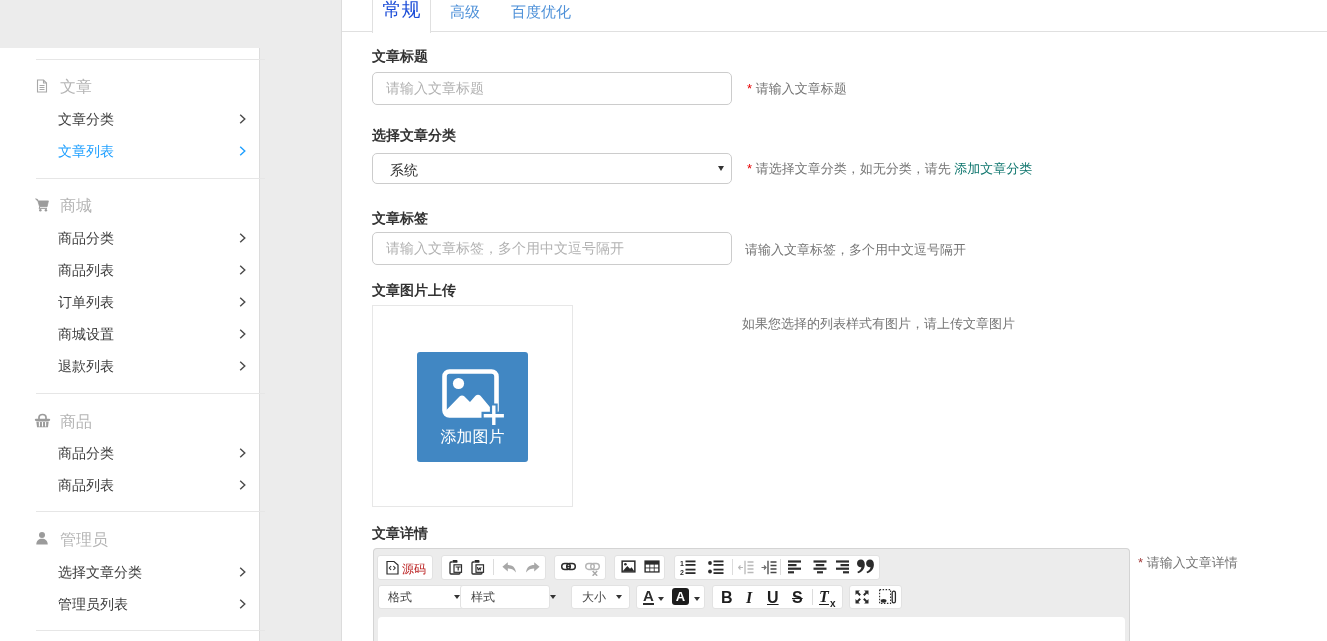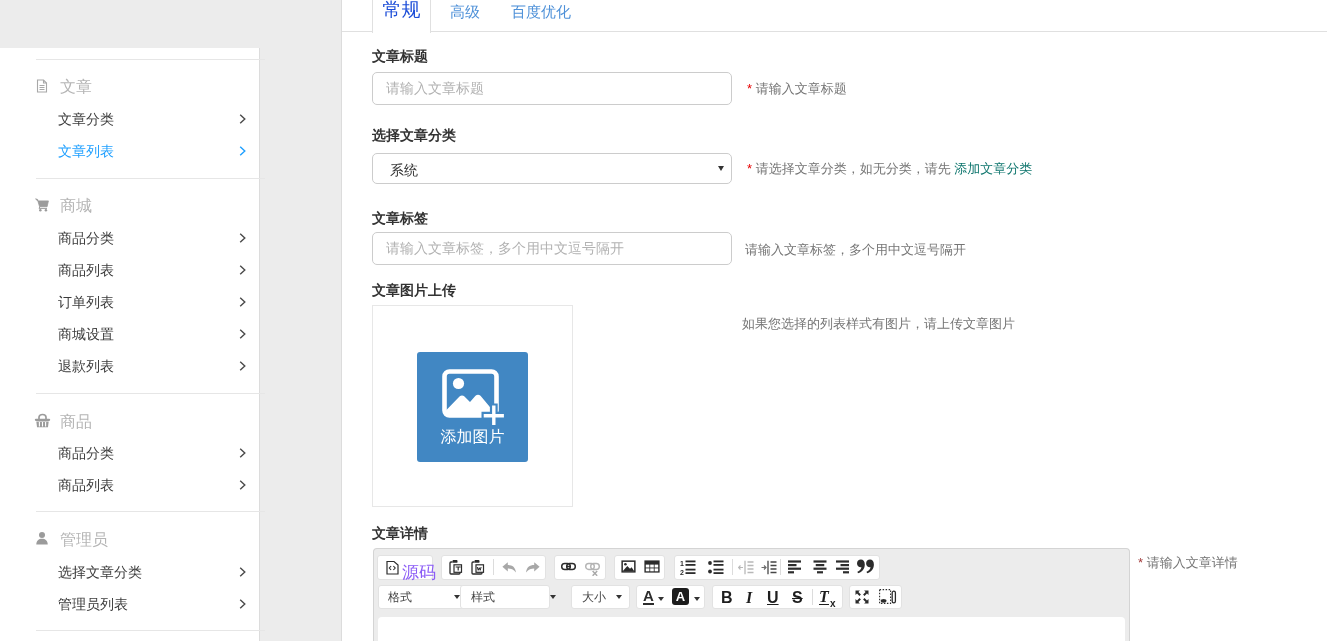--- a/index.html
+++ b/index.html
@@ -188,21 +188,21 @@
   <div class="tgroup" style="left:3px;top:6px;width:56px;height:25px;"></div>
   <div class="tgroup" style="left:67px;top:6px;width:105px;height:25px;"></div>
   <div class="tgroup" style="left:180px;top:6px;width:52px;height:25px;"></div>
   <div class="tgroup" style="left:240px;top:6px;width:51px;height:25px;"></div>
   <div class="tgroup" style="left:300px;top:6px;width:206px;height:25px;"></div>
 
   <svg class="ticon" style="left:12px;top:11px;" width="13" height="15" viewBox="0 0 13 15">
       <path d="M1 1.5 h7 L12 5 V14 H1 z" fill="none" stroke="#2c2c2c" stroke-width="1.2"></path>
       <path d="M5.1 6 L3.3 8 L5.1 10 M7.4 6 L9.2 8 L7.4 10" fill="none" stroke="#2c2c2c" stroke-width="1.1"></path>
     </svg>
-  <div class="abs" style="left:28px;top:12px;font-size:17px;color:#8b5cf6;">源码</div>
+  <div class="abs" style="left:28px;top:12px;font-size:12px;color:#b91c1c;">源码</div>
 
   <svg class="ticon" style="left:75px;top:10px;" width="14" height="16" viewBox="0 0 14 16">
       <path d="M3.5 3 H2 a1 1 0 0 0 -1 1 v10 a1 1 0 0 0 1 1 h8 a1 1 0 0 0 1 -1 v-1.5" fill="none" stroke="#2c2c2c" stroke-width="1.3"></path>
       <rect x="3.5" y="1" width="5" height="2.8" rx="0.9" fill="#2c2c2c"></rect>
       <rect x="5" y="5.8" width="7.5" height="7.5" fill="#fff" stroke="#2c2c2c" stroke-width="1.2"></rect>
       <path d="M6.7 8 h5 M9.2 8 v3.4" stroke="#2c2c2c" stroke-width="1.2"></path>
     </svg>
   <svg class="ticon" style="left:97px;top:10px;" width="14" height="16" viewBox="0 0 14 16">
       <path d="M3.5 3 H2 a1 1 0 0 0 -1 1 v10 a1 1 0 0 0 1 1 h8 a1 1 0 0 0 1 -1 v-1.5" fill="none" stroke="#2c2c2c" stroke-width="1.3"></path>
       <rect x="3.5" y="1" width="5" height="2.8" rx="0.9" fill="#2c2c2c"></rect>

